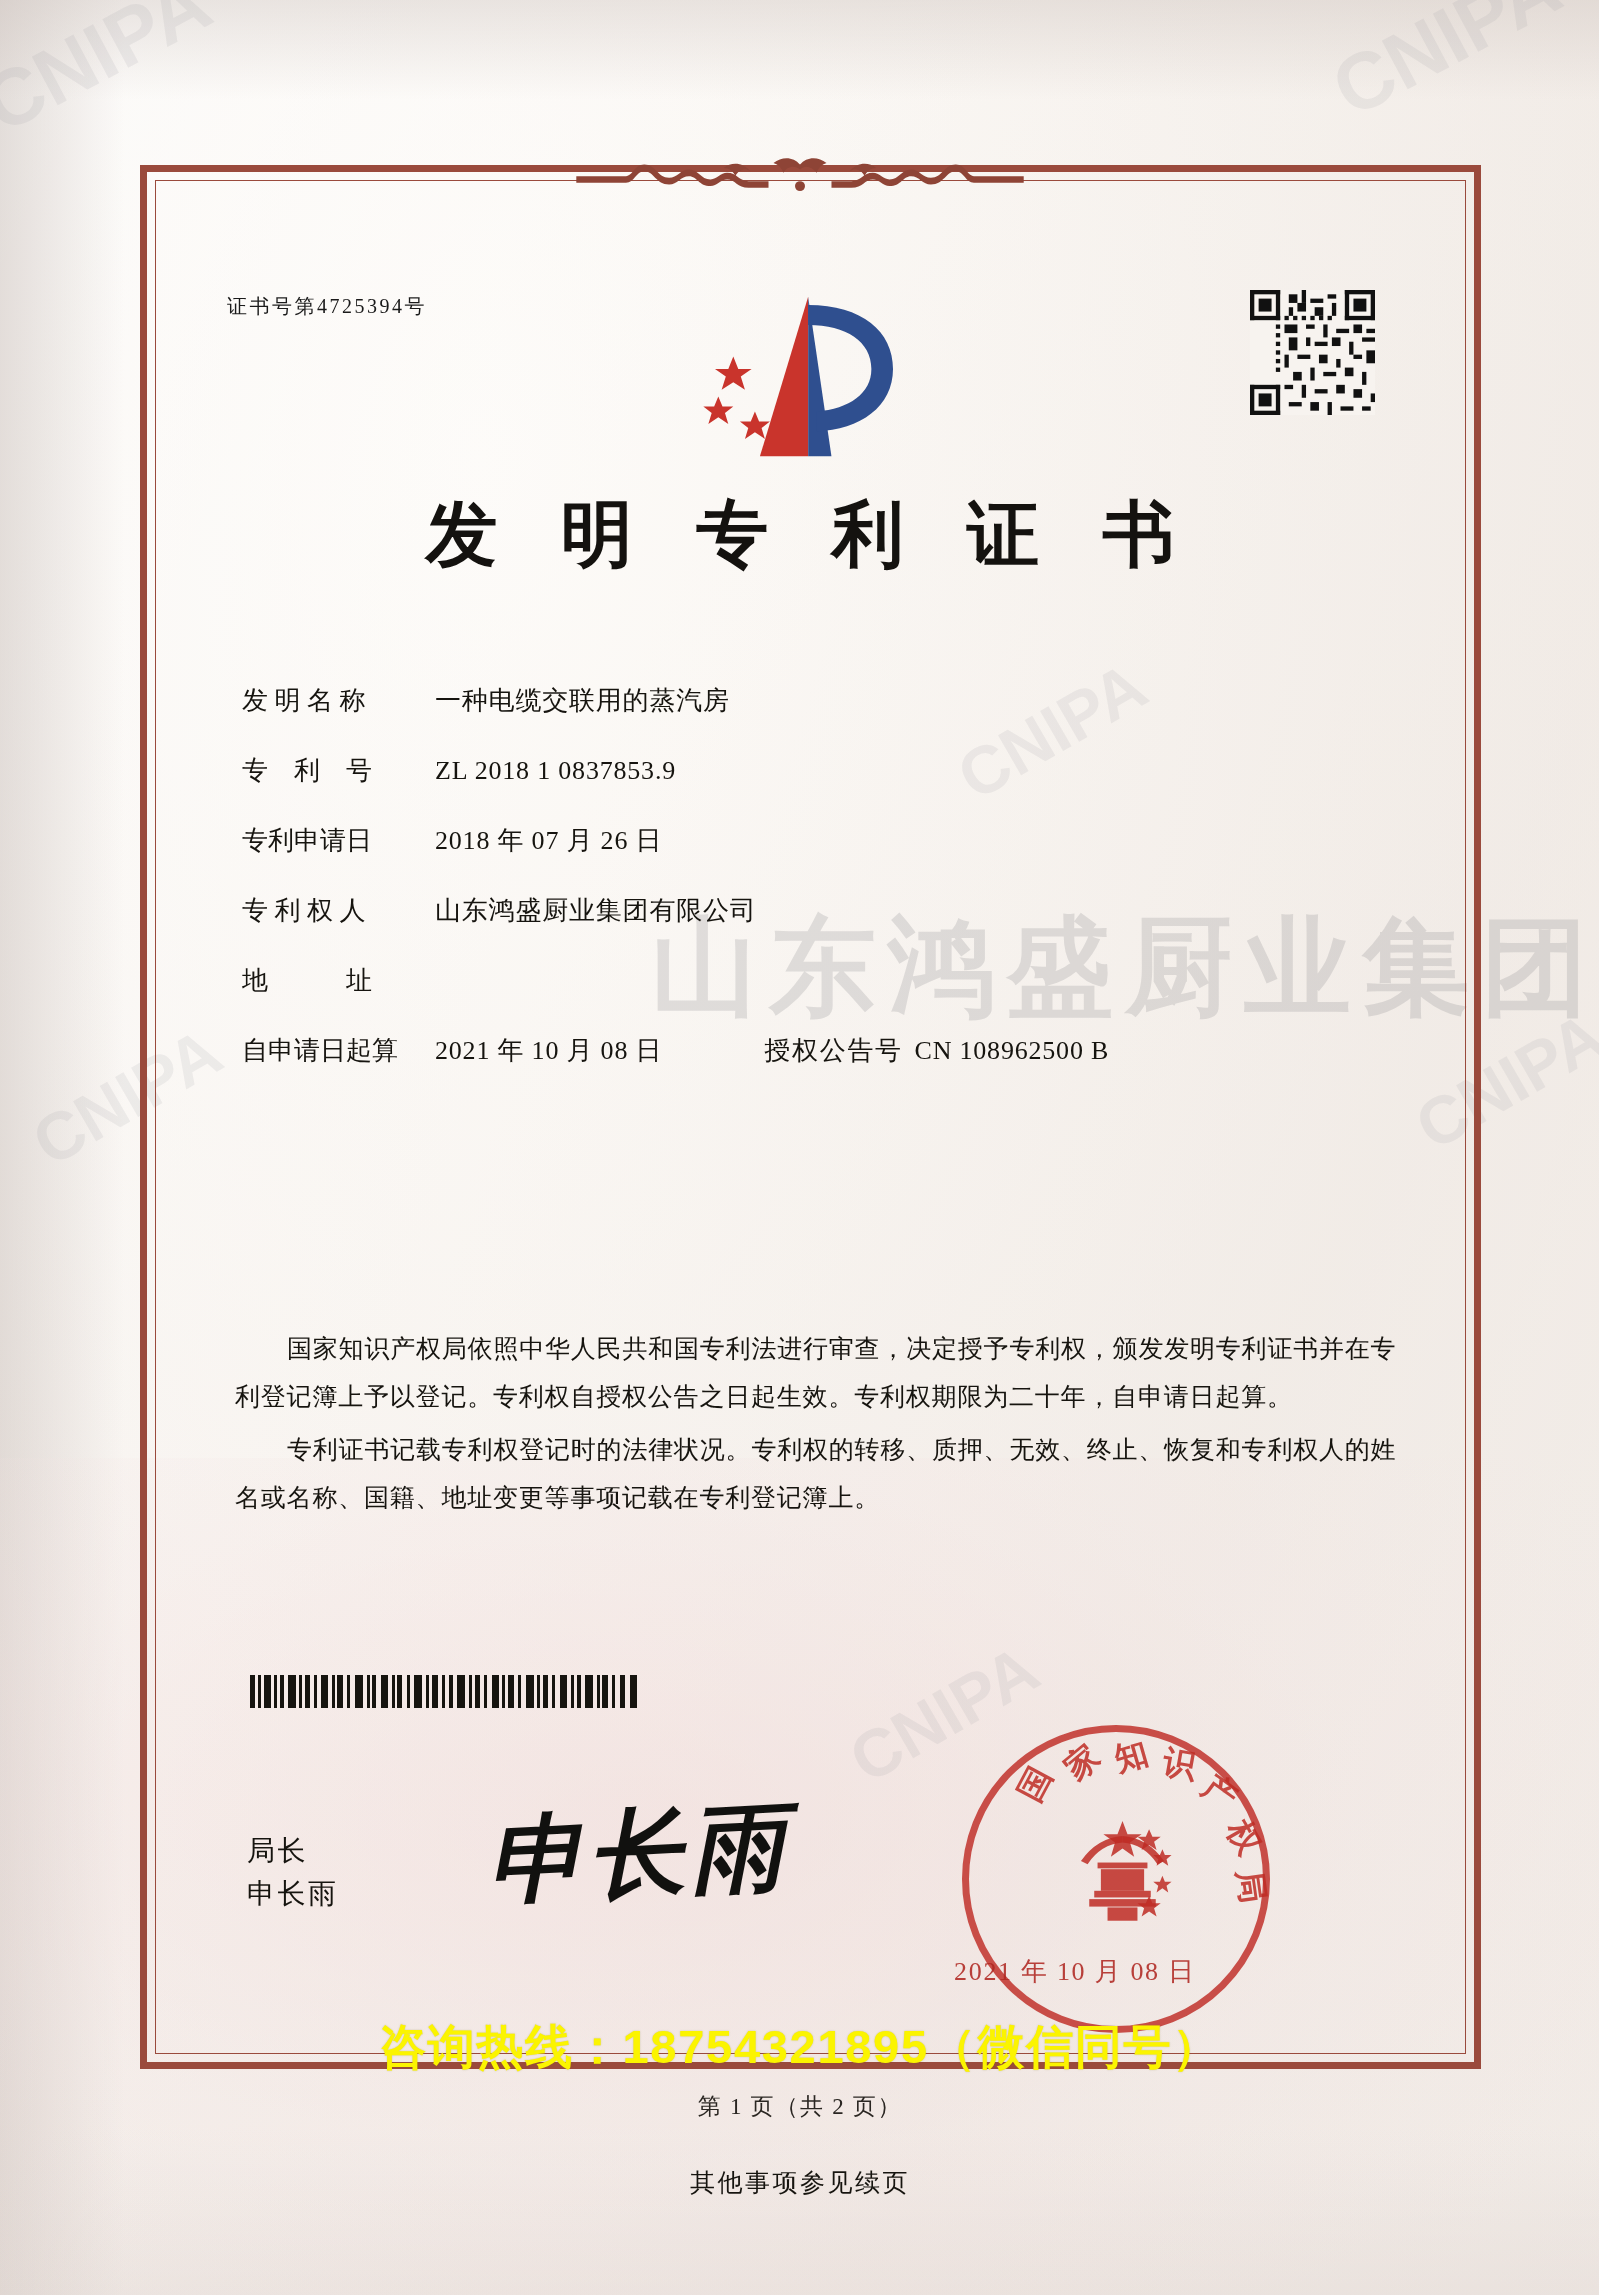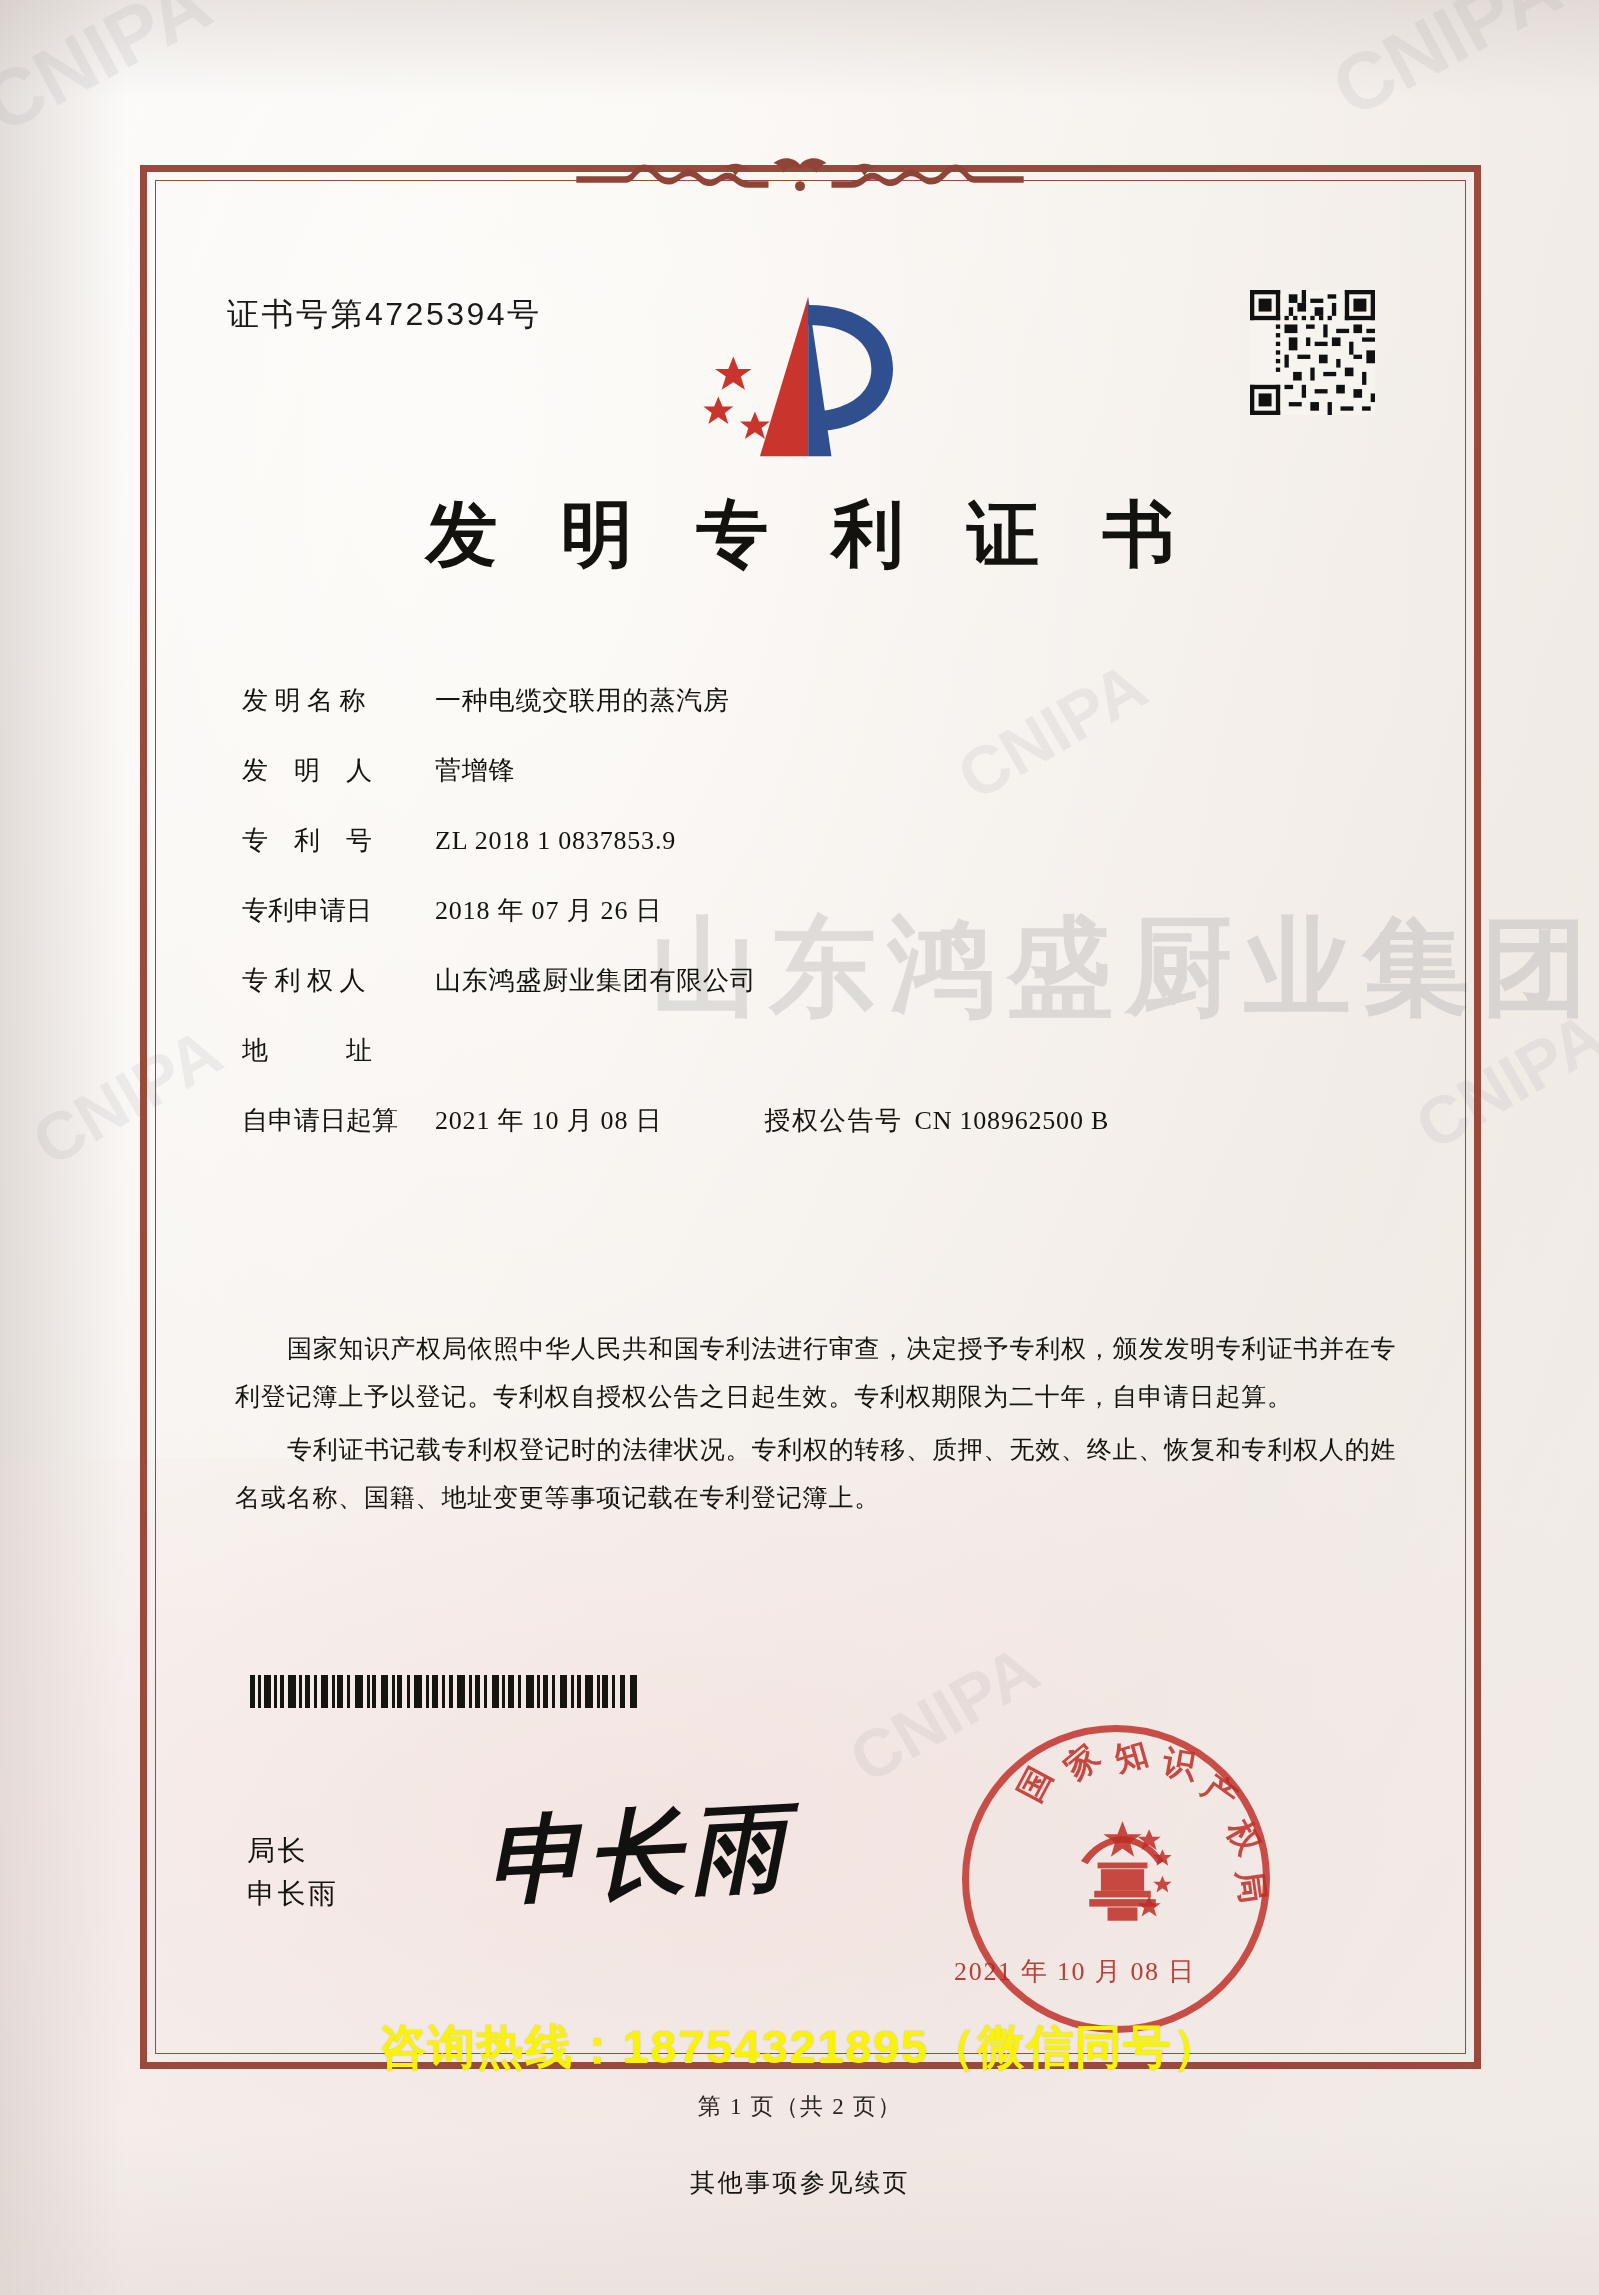--- a/index.html
+++ b/index.html
@@ -103,22 +103,22 @@
     top: 148px;
     width: 450px;
     height: 58px;
     pointer-events: none;
   }
 
   
   .cert-no {
     position: absolute;
     left: 227px; top: 293px;
-    font-family: Liberation Sans, sans-serif;
-    font-size: 32px;
+    font-family: Liberation Serif, serif;
+    font-size: 20px;
     letter-spacing: 2.5px;
     color: #1a1a1a;
   }
   .logo {
     position: absolute;
     left: 683px; top: 290px;
     width: 242px; height: 183px;
   }
   .qr {
     position: absolute;
@@ -410,24 +410,20 @@
       </g>
     </svg>
   </div>
 
   <div class="doc-title">发 明 专 利 证 书</div>
 
   <div class="fields">
     <div class="field-row">
       <div class="field-label">发 明 名 称</div>
       <div class="field-value">一种电缆交联用的蒸汽房</div>
-    </div>
-    <div class="field-row">
-      <div class="field-label">发　明　人</div>
-      <div class="field-value">菅增锋</div>
     </div>
     <div class="field-row">
       <div class="field-label">专　利　号</div>
       <div class="field-value">ZL 2018 1 0837853.9</div>
     </div>
     <div class="field-row">
       <div class="field-label">专利申请日</div>
       <div class="field-value">2018 年 07 月 26 日</div>
     </div>
     <div class="field-row">

